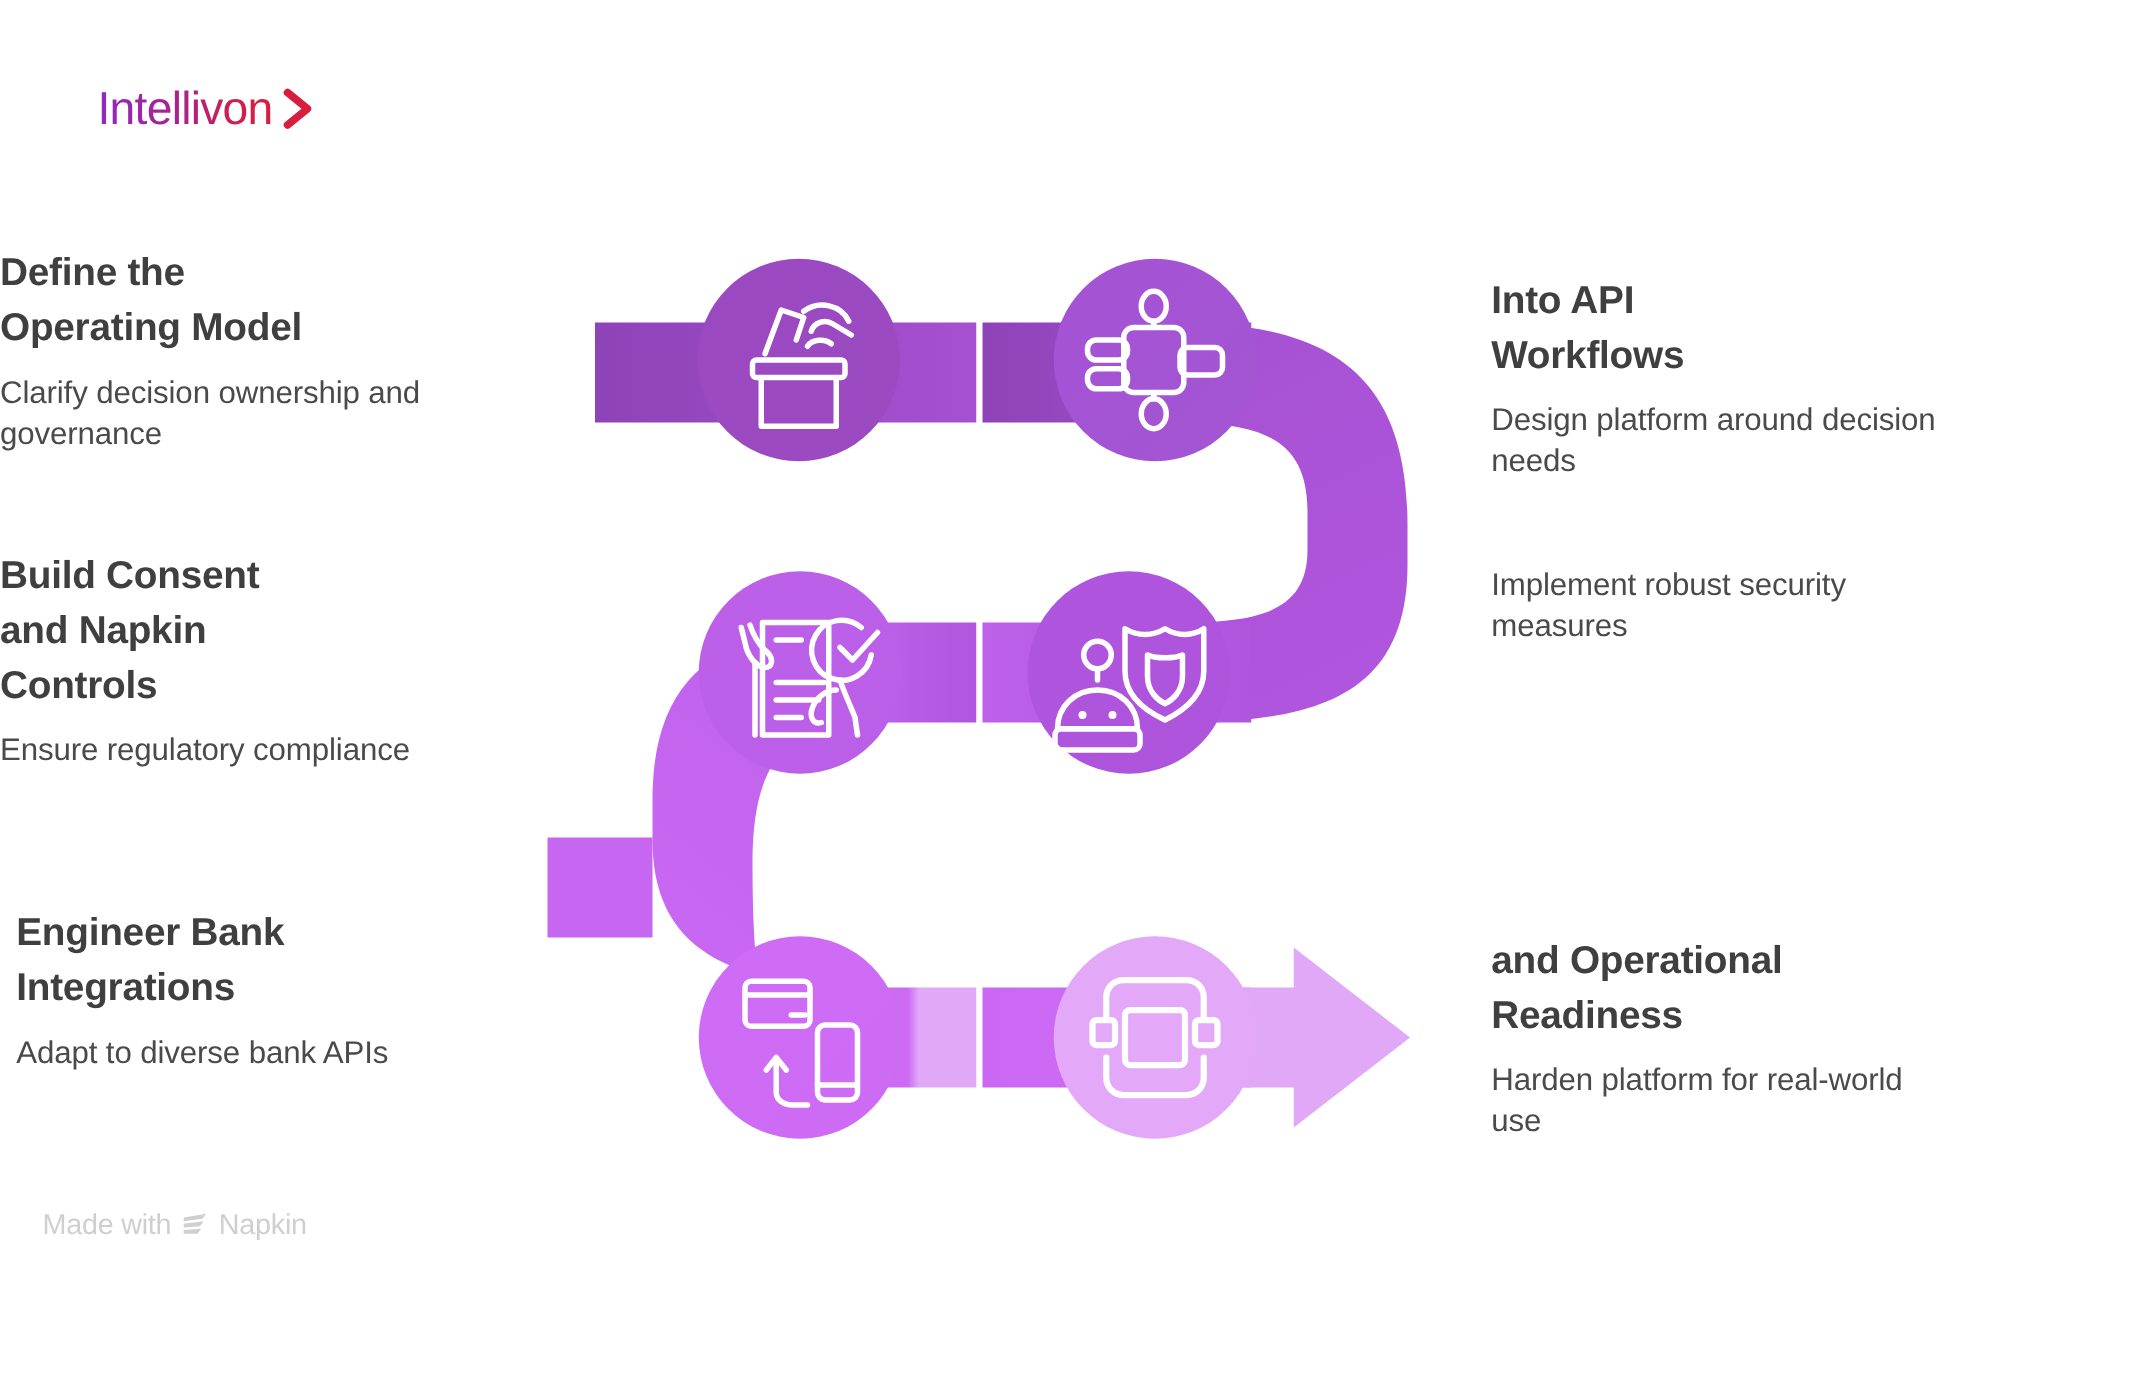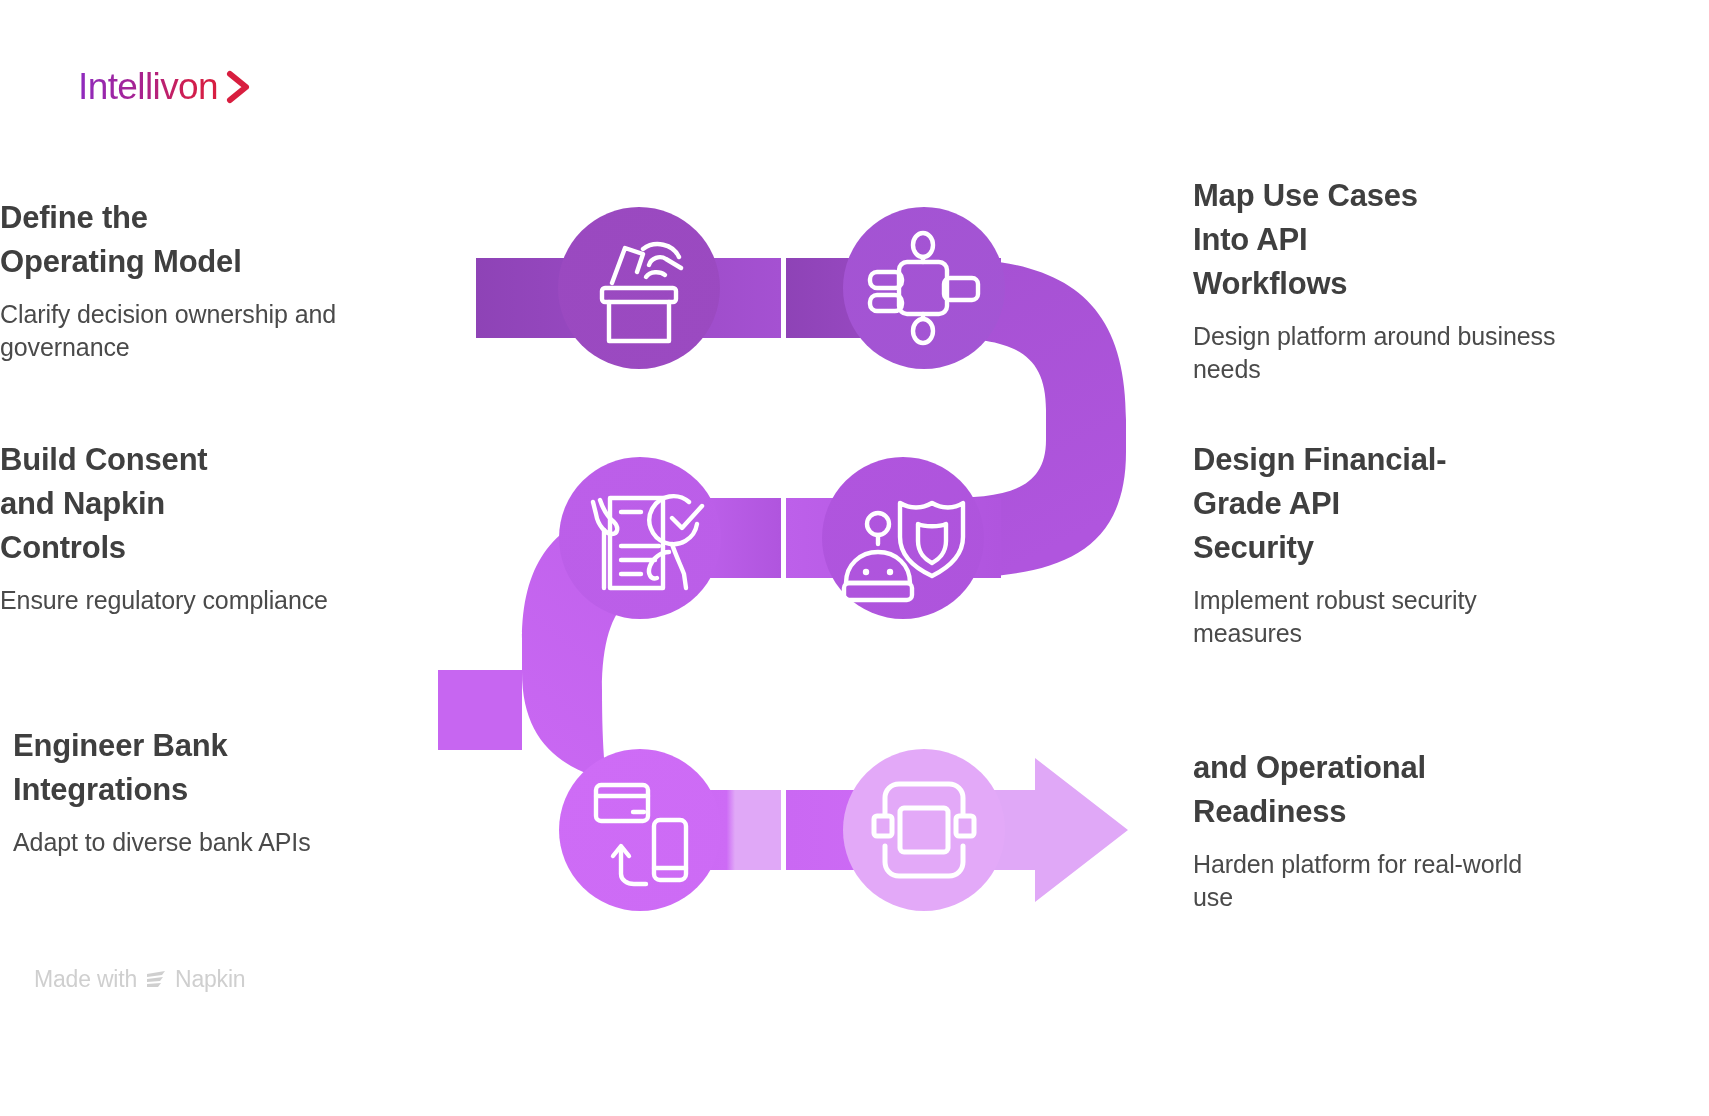--- a/index.html
+++ b/index.html
@@ -308,33 +308,28 @@
 <div class="block left" id="block-2">
   <p class="block-title">
     <span>Engineer Bank</span><br>
     <span>Integrations</span>
   </p>
   <p class="block-desc">Adapt to diverse bank APIs</p>
 </div>
 
 <div class="block right" id="block-3">
   <p class="block-title">
-    <span>Map Use Cases</span><br>
+    <br>
     <span>Into API</span><br>
     <span>Workflows</span>
   </p>
-  <p class="block-desc">Design platform around business needs</p>
+  <p class="block-desc">Design platform around decision needs</p>
 </div>
 
 <div class="block right" id="block-4">
-  <p class="block-title">
-    <span>Design Financial-</span><br>
-    <span>Grade API</span><br>
-    <span>Security</span>
-  </p>
   <p class="block-desc">Implement robust security measures</p>
 </div>
 
 <div class="block right" id="block-5">
   <p class="block-title">
     <br>
     <span>and Operational</span><br>
     <span>Readiness</span>
   </p>
   <p class="block-desc">Harden platform for real-world use</p>

